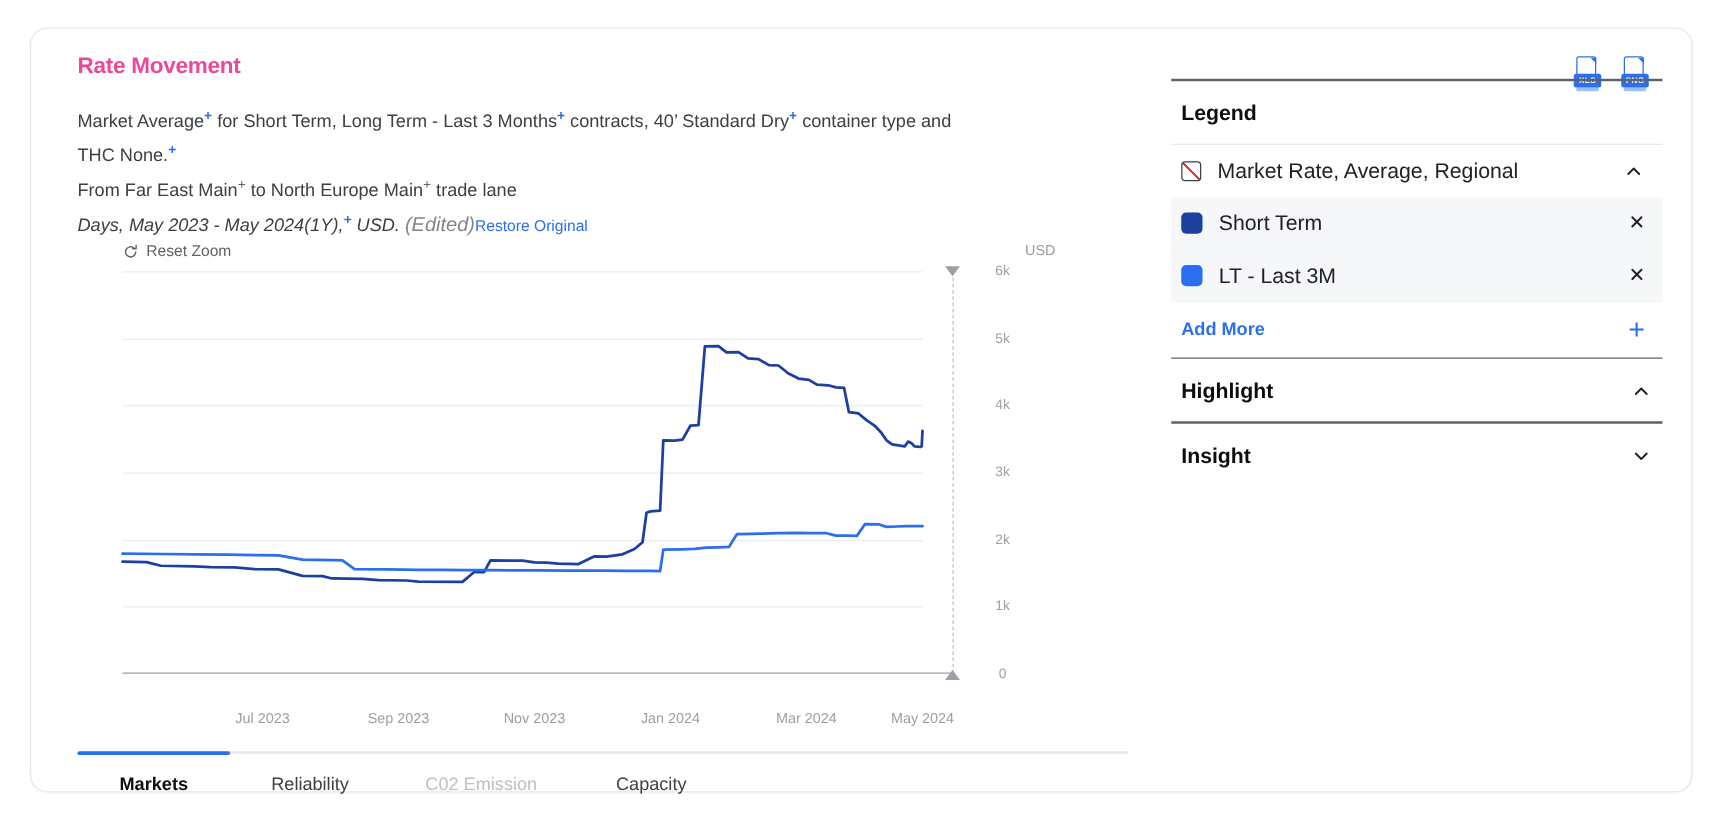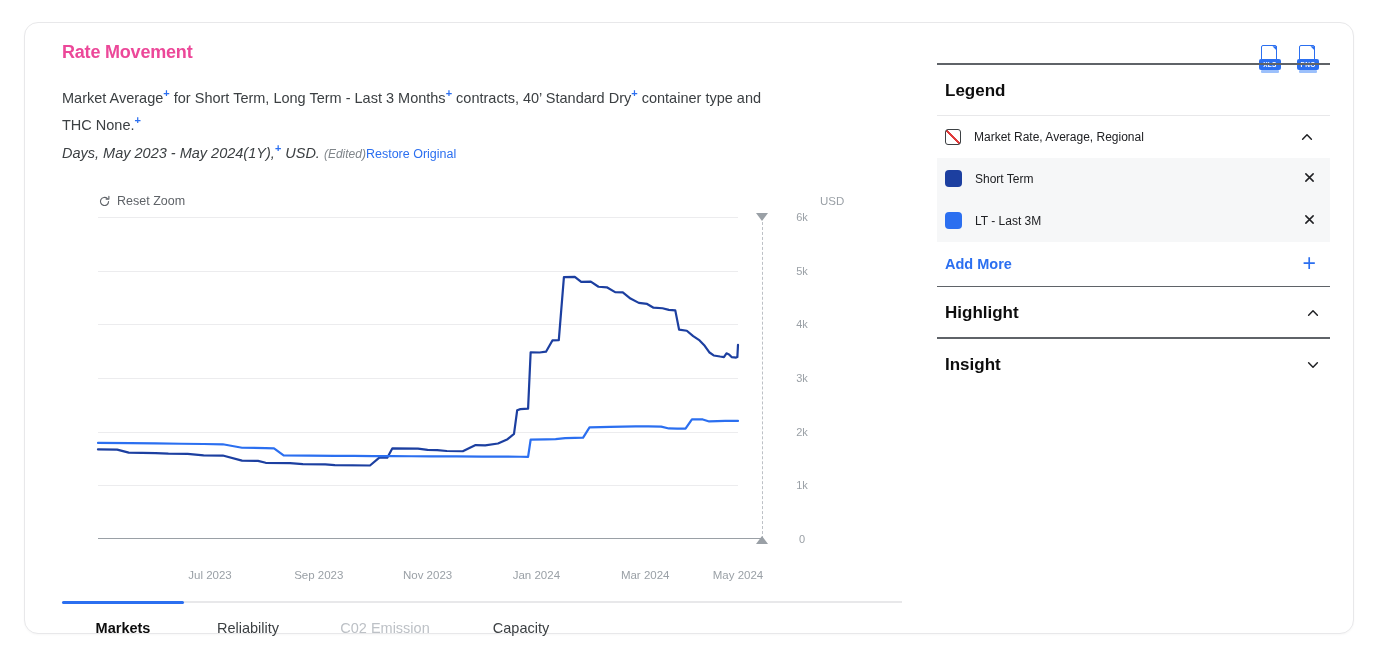--- a/index.html
+++ b/index.html
@@ -23,21 +23,21 @@
   .left{position:absolute;left:37px;top:19px;width:840px;}
   .title{
     font-size:18px;font-weight:bold;letter-spacing:-.2px;
     color:#ec4899;margin:0 0 18px 0;line-height:1.2;
   }
   .desc{font-size:14.5px;line-height:23px;color:#3c4043;}
   .desc .sup{color:#2b6ff0;font-size:11px;vertical-align:super;font-weight:bold;}
   .desc .sup-grey{color:#5f6368;font-size:11px;vertical-align:super;}
   .desc-line2{margin-top:0;}
   .desc-line3{font-style:italic;}
-  .edited{font-size:12px;font-style:italic;color:#80868b;font-weight:normal;}
+  .edited{font-size:16px;font-style:italic;color:#80868b;font-weight:normal;}
   .restore{font-size:12.5px;color:#2b6ff0;font-style:normal;cursor:pointer;}
 
   
   .exports{position:absolute;right:34px;top:22px;display:flex;gap:16px;}
   .exp-ico{width:22px;height:26px;position:relative;cursor:pointer;}
   .exp-ico .sheet{
     position:absolute;left:2px;top:0;width:16px;height:19px;
     border:1.8px solid #2b6ff0;border-radius:2px;background:#fff;
     box-sizing:border-box;
   }
@@ -104,21 +104,21 @@
     display:flex;align-items:center;justify-content:space-between;
     padding:16px 2px 14px 8px;
   }
   .panel-title{font-size:17px;font-weight:bold;color:#0d0d0d;}
   .chev{width:14px;height:14px;display:inline-block;cursor:pointer;margin-right:8px;}
   .leg-row{
     display:flex;align-items:center;height:42px;padding:0 8px;
     box-sizing:border-box;gap:13px;
   }
   .leg-row.shaded{background:#f6f7f8;}
-  .leg-label{font-size:12px;color:#202124;flex:1;}
+  .leg-label{font-size:17px;color:#202124;flex:1;}
   .sw{width:17px;height:17px;border-radius:4px;flex:none;}
   .sw-hatch{
     width:16px;height:16px;border:1.4px solid #3c4043;border-radius:3px;
     background:linear-gradient(to top right,transparent 46%,#e03b3b 46%,#e03b3b 54%,transparent 54%);
     box-sizing:border-box;flex:none;
   }
   .x-btn{font-size:17px;color:#202124;cursor:pointer;line-height:1;padding:0 6px;font-weight:500;}
   .add-row{
     display:flex;align-items:center;justify-content:space-between;
     height:44px;padding:0 8px;box-sizing:border-box;
@@ -135,20 +135,23 @@
 <div class="card">
 
   <div class="left">
     <div class="title">Rate Movement</div>
     <div class="desc">
       <div>
         <span>Market Average</span><span class="sup">+</span><span> for Short Term, Long Term - Last 3 Months</span><span class="sup">+</span><span> contracts, 40’ Standard Dry</span><span class="sup">+</span><span> container type and</span>
       </div>
       <div class="desc-line2">
         <span>THC None.</span><span class="sup">+</span>
+      </div>
+      <div>
+        <span>From Far East Main</span><span class="sup-grey">+</span><span> to North Europe Main</span><span class="sup-grey">+</span><span> trade lane</span>
       </div>
       <div class="desc-line3">
         <span>Days</span><span>, May 2023 - May 2024(1Y),</span><span class="sup">+</span><span> USD.</span>
         <span class="edited">(Edited)</span><span class="restore">Restore Original</span>
       </div>
     </div>
   </div>
 
   <div class="exports">
     <div class="exp-ico">

